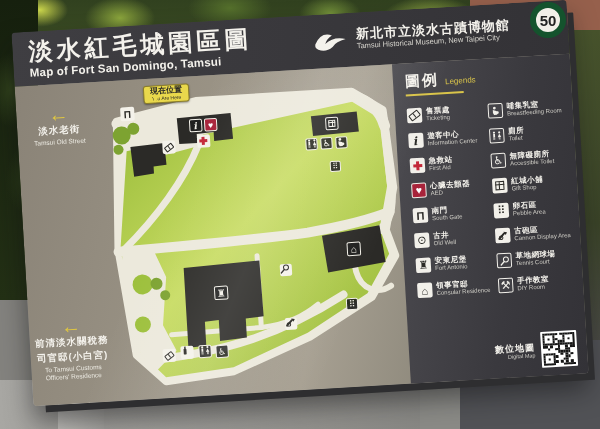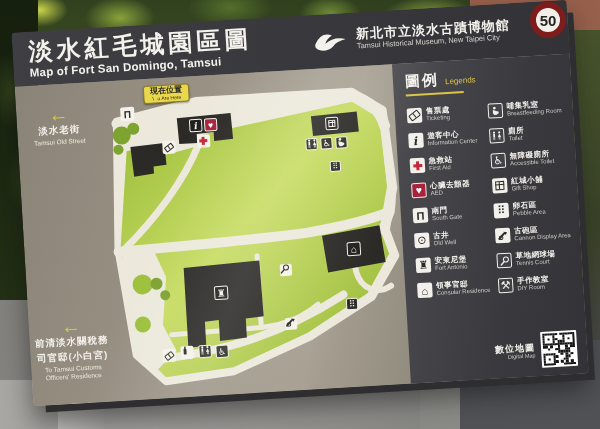--- a/index.html
+++ b/index.html
@@ -13,21 +13,21 @@
       radial-gradient(50px 30px at 120px 18px,#8aa43c,transparent 70%),
       radial-gradient(60px 30px at 230px 8px,#55702c,transparent 70%),
       radial-gradient(44px 26px at 330px 14px,#74923a,transparent 70%),
       radial-gradient(70px 34px at 430px 20px,#9fb94a,transparent 70%),
       radial-gradient(60px 40px at 585px 26px,#5d7a30,transparent 70%),
       linear-gradient(#31411f,#3c4d24);}
   .brick{position:absolute;left:470px;top:0;width:130px;height:46px;background:#96604c;}
   .brick .win{position:absolute;top:6px;width:22px;height:34px;background:#7d4a3a;border:3px solid #ded8cc;}
   .w1{left:12px}.w2{left:58px}
   .speed-sign{position:absolute;left:530px;top:2px;width:36px;height:36px;border-radius:50%;
-    background:#f2efe8;border:6px solid #7f1d1d;box-sizing:border-box;
+    background:#f2efe8;border:6px solid #14532d;box-sizing:border-box;
     display:flex;align-items:center;justify-content:center;
     font-size:15px;font-weight:bold;color:#222;z-index:3;}
   .foliage-left{position:absolute;left:0;top:0;width:38px;height:300px;
     background:
       radial-gradient(26px 50px at 10px 90px,#31431c,transparent 75%),
       radial-gradient(24px 44px at 24px 180px,#2a3a18,transparent 75%),
       linear-gradient(#16200e,#233015);}
   .bg-right{position:absolute;left:560px;top:30px;width:40px;height:320px;
     background:linear-gradient(#47532c,#3a4328 60%,#4a4a46);}
   .ground{position:absolute;left:0;top:380px;width:600px;height:49px;

